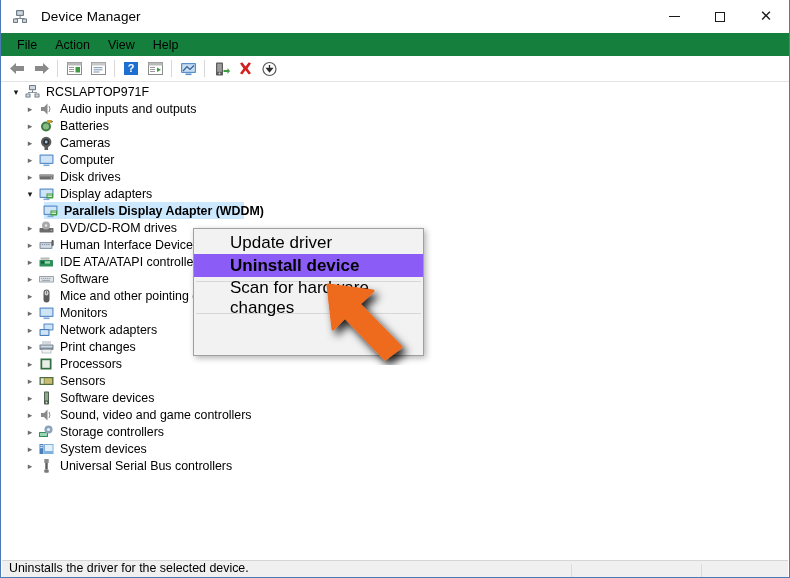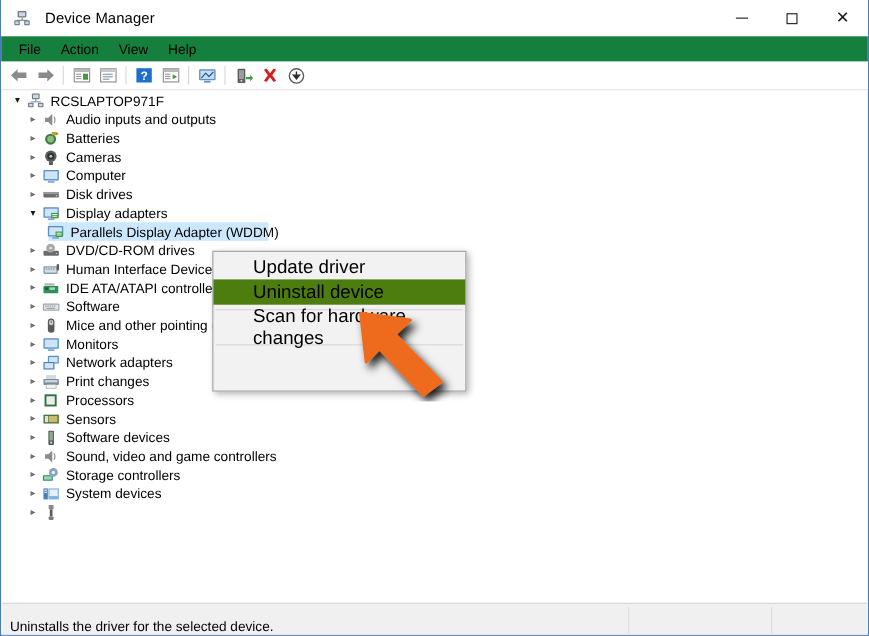--- a/index.html
+++ b/index.html
@@ -96,21 +96,21 @@
     font-family: "DejaVu Sans", sans-serif;
   }
   .chev.open { color: #1a1a1a; }
   .ico { width: 17px; height: 16px; flex: none; position: relative; margin-right: 4px; }
   .lbl { padding-left: 1px; }
   .row.sel > .selbg {
     position: absolute; left: 20px; top: 0; height: 17px;
     background: #cce8ff;
     z-index: 0;
   }
-  .row.sel .ico, .row.sel .lbl { position: relative; z-index: 1; }
+  .row.sel .ico, .row.sel .lbl { position: relative; z-index: 1; font-weight: bold; }
   .ind0 { padding-left: 6px; }
   .ind1 { padding-left: 20px; }
   .ind2 { padding-left: 40px; }
 
   
   #watermark {
     position: absolute; left: 0; top: 83px;
     width: 786px; height: 465px;
     overflow: hidden; pointer-events: none;
     z-index: 0;
@@ -150,38 +150,38 @@
     border: 1px solid #a0a0a0;
     box-shadow: 2px 2px 6px rgba(0,0,0,0.30);
     z-index: 20;
     padding-top: 2px;
   }
   .mi {
     height: 23px; display: flex; align-items: center;
     padding-left: 36px;
     font-size: 17px; color: #000;
   }
-  .mi.hl { background: #4d7c0f; }
+  .mi.hl { background: #8b5cf6; font-weight: bold; }
   .mi.bold { font-weight: bold; }
   .msep { height: 1px; background: #d7d7d7; margin: 4px 2px 4px 2px; }
 
   
   #cursor {
     position: absolute; left: 322px; top: 277px;
     width: 106px; height: 88px;
     z-index: 30; pointer-events: none;
   }
 
   
   #statusbar {
     position: absolute; left: 1px; bottom: 0;
-    width: 786px; height: 29px;
+    width: 786px; height: 17px;
     background: #f0f0f0;
     border-top: 1px solid #d6d6d6;
-    display: flex; align-items: flex-end;
+    display: flex; align-items: flex-start;
   }
   #status-text {
     font-size: 12.4px; color: #000;
     padding-left: 7px;
   }
   .sbsep { position: absolute; top: 3px; width: 1px; height: 24px; background: #dcdcdc; }
 </style>
 </head>
 <body>
 
@@ -601,20 +601,21 @@
 
     <div class="row ind1">
       <span class="chev">▸</span>
       <span class="ico">
         <svg width="17" height="16" viewBox="0 0 17 16">
           <rect x="6.3" y="1" width="4.4" height="4" rx="0.6" fill="#8a8a8a"></rect>
           <rect x="7.3" y="5" width="2.4" height="6.5" fill="#5a5a5a"></rect>
           <rect x="6.3" y="11.5" width="4.4" height="3.2" rx="0.8" fill="#7a7a7a"></rect>
         </svg>
       </span>
+      <span class="lbl">Universal Serial Bus controllers</span>
     </div>
 
   </div>
 
   <div id="ctxmenu">
     <div class="mi">Update driver</div>
     <div class="mi hl">Uninstall device</div>
     <div class="msep"></div>
     <div class="mi">Scan for hardware changes</div>
     <div class="msep"></div>

